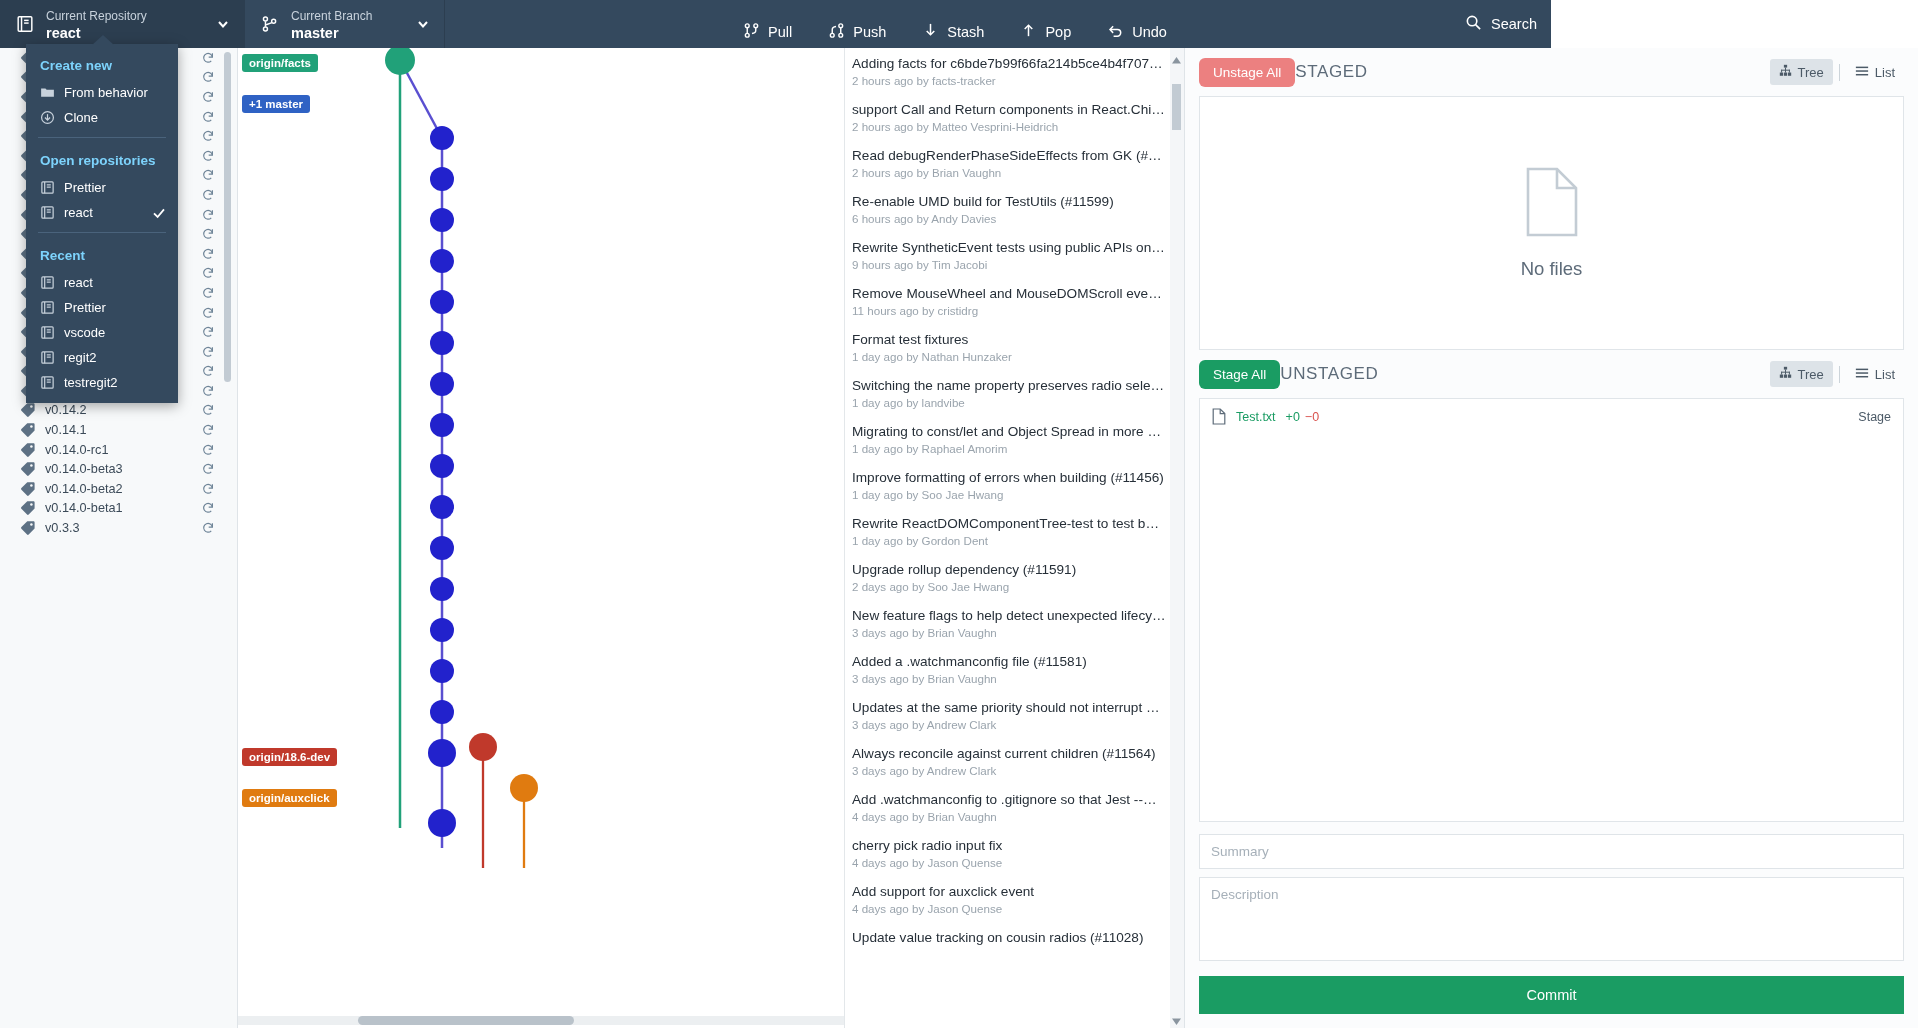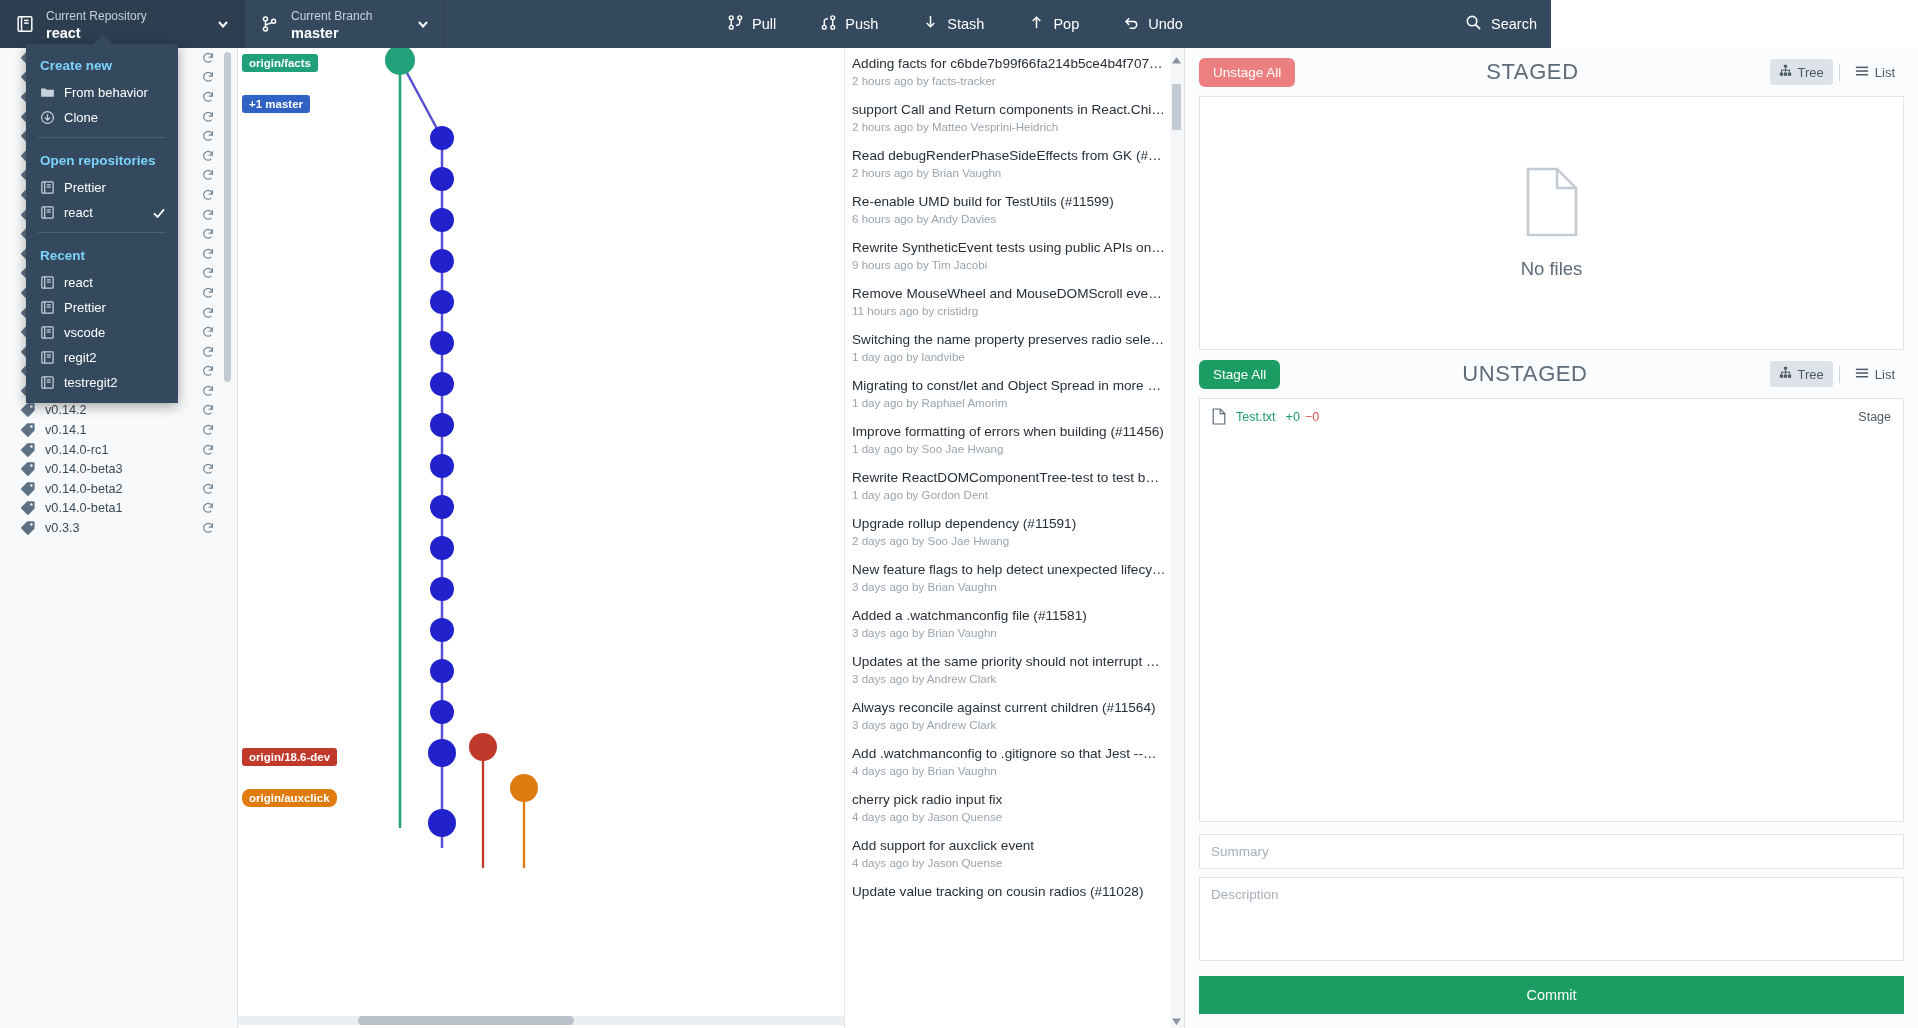--- a/index.html
+++ b/index.html
@@ -13,21 +13,21 @@
     cursor:pointer; position:relative; }
   .tb-block.repo { width:245px; background:#2c3e50; }
   .tb-block.branch { width:200px; }
   .tb-ico { width:22px; height:22px; margin-right:10px; flex:none; display:flex;
     align-items:center; justify-content:center; }
   .tb-txt { flex:1; line-height:1.15; min-width:0; }
   .tb-lbl { font-size:12px; color:#c8d2dc; white-space:nowrap; overflow:hidden; text-overflow:ellipsis;}
   .tb-val { font-size:14.5px; font-weight:bold; color:#fff; white-space:nowrap; overflow:hidden; text-overflow:ellipsis;}
   .chev { width:14px; height:14px; margin-left:8px; flex:none; }
 
-  .tb-center { flex:1; display:flex; align-items:center; justify-content:center; gap:24px; }
+  .tb-center { flex:1; display:flex; align-items:flex-end; justify-content:center; gap:16px; }
   .tb-act { display:flex; align-items:center; gap:8px; font-size:14.5px; padding:6px 10px;
     cursor:pointer; color:#fff; }
   .tb-right { display:flex; align-items:center; padding-right:14px; }
   .search-btn { display:flex; align-items:center; gap:9px; font-size:14.5px; cursor:pointer; }
 
   
   .dropdown { position:absolute; left:26px; top:44px; width:152px;
     background:#34495e; color:#fff; box-shadow:0 3px 12px rgba(0,0,0,.35); z-index:50;
     padding:6px 0 8px 0; }
   .dd-caret { position:absolute; top:-9px; left:66px; width:0;height:0;
@@ -73,21 +73,21 @@
   .cmt-arrow { position:absolute; right:2px; width:11px; height:11px; }
 
   
   .right { position:absolute; left:1184px; top:48px; right:0; bottom:0;
     background:#fbfcfd; border-left:1px solid #dfe4e8; display:flex; flex-direction:column; }
   .sec-head { display:flex; align-items:center; padding:9px 14px; height:48px; flex:none; }
   .btn { border:none; border-radius:6px; font-size:13.5px; padding:7px 14px; cursor:pointer;
     color:#fff; font-family:inherit; }
   .btn-unstage { background:#ec8080; }
   .btn-stage { background:#1a9c63; }
-  .sec-title { flex:1; text-align:center; font-size:22px; color:#5d6b79; letter-spacing:.6px; }
+  .sec-title { flex:1; font-size:17px; color:#5d6b79; letter-spacing:.6px; }
   .seg { display:flex; align-items:center; }
   .seg-btn { display:flex; align-items:center; gap:6px; font-size:13px; color:#4c5a67;
     padding:5px 9px; border-radius:3px; cursor:pointer; }
   .seg-btn.active { background:#dde3e8; }
   .seg-div { width:1px; height:17px; background:#ccd4da; margin:0 6px; }
 
   .panel-box { margin:0 14px; border:1px solid #e0e5e9; background:#fff; }
   .staged-box { height:254px; display:flex; align-items:center; justify-content:center;
     flex-direction:column; color:#5d6b79; }
   .nofiles-txt { font-size:18.5px; margin-top:16px; color:#5d6b79; }
@@ -526,21 +526,21 @@
       <div class="node" style="left: 192px; top: 652px; width: 24px; height: 24px; background: rgb(34, 34, 204);"></div>
       <div class="node" style="left: 190px; top: 691px; width: 28px; height: 28px; background: rgb(34, 34, 204);"></div>
       <div class="node" style="left: 231px; top: 685px; width: 28px; height: 28px; background: rgb(192, 57, 43);"></div>
       <div class="node" style="left: 272px; top: 726px; width: 28px; height: 28px; background: rgb(224, 123, 16);"></div>
       <div class="node" style="left: 190px; top: 761px; width: 28px; height: 28px; background: rgb(34, 34, 204);"></div>
     </div>
   <div id="graph-badges">
       <div class="gbadge" style="left: 4px; top: 6px; background: rgb(33, 161, 121);">origin/facts</div>
       <div class="gbadge" style="left: 4px; top: 47px; background: rgb(47, 98, 196);">+1 master</div>
       <div class="gbadge" style="left: 4px; top: 700px; background: rgb(192, 57, 43);">origin/18.6-dev</div>
-      <div class="gbadge" style="left: 4px; top: 741px; background: rgb(224, 123, 16); border-radius: 8px;">origin/auxclick</div>
+      <div class="gbadge" style="left: 4px; top: 741px; background: rgb(224, 123, 16);">origin/auxclick</div>
     </div>
   <div class="hscroll-tr"></div>
   <div class="hscroll"></div>
 </div>
 
 <div class="commits">
   <div id="commit-list">
       <div class="cmt">
         <div class="cmt-title">Adding facts for c6bde7b99f66fa214b5ce4b4f70751a6ab59…</div>
         <div class="cmt-meta">2 hours ago by facts-tracker</div>
@@ -557,20 +557,24 @@
         <div class="cmt-title">Re-enable UMD build for TestUtils (#11599)</div>
         <div class="cmt-meta">6 hours ago by Andy Davies</div>
       </div>
       <div class="cmt">
         <div class="cmt-title">Rewrite SyntheticEvent tests using public APIs only (#11525)</div>
         <div class="cmt-meta">9 hours ago by Tim Jacobi</div>
       </div>
       <div class="cmt">
         <div class="cmt-title">Remove MouseWheel and MouseDOMScroll event patching</div>
         <div class="cmt-meta">11 hours ago by cristidrg</div>
+      </div>
+      <div class="cmt">
+        <div class="cmt-title">Format test fixtures</div>
+        <div class="cmt-meta">1 day ago by Nathan Hunzaker</div>
       </div>
       <div class="cmt">
         <div class="cmt-title">Switching the name property preserves radio selection</div>
         <div class="cmt-meta">1 day ago by landvibe</div>
       </div>
       <div class="cmt">
         <div class="cmt-title">Migrating to const/let and Object Spread in more places (#…</div>
         <div class="cmt-meta">1 day ago by Raphael Amorim</div>
       </div>
       <div class="cmt">

